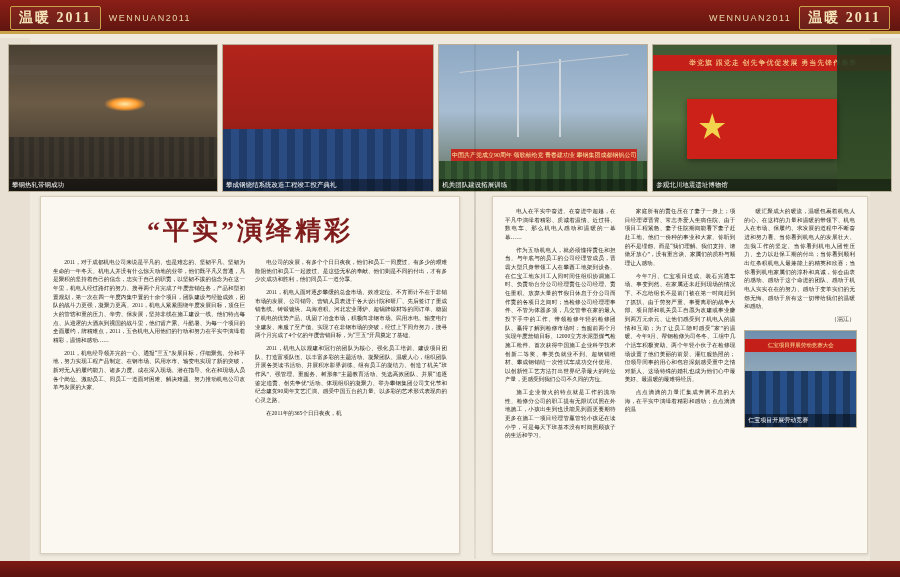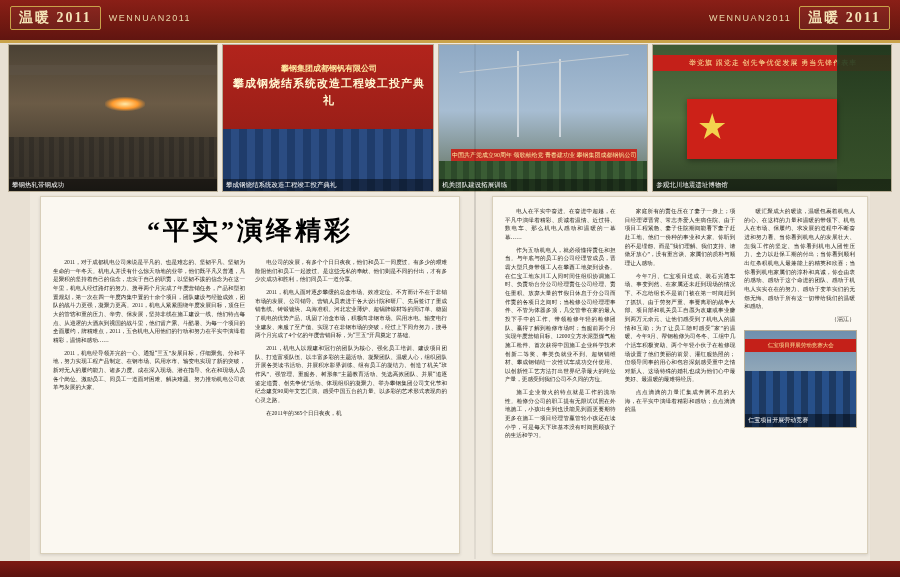--- a/index.html
+++ b/index.html
@@ -10,21 +10,21 @@
     overflow:hidden;
   }
   .page{
     position:relative;
     width:900px;height:577px;
     background:#efe9de;
     box-sizing:border-box;
   }
   
   .ribbon{
-    position:absolute;left:0;top:0;width:900px;height:43px;
+    position:absolute;left:0;top:0;width:900px;height:34px;
     background:linear-gradient(180deg,#8a1f17 0%,#761a12 45%,#5d1410 100%);
   }
   .ribbon:after{
     content:"";position:absolute;left:0;bottom:0;width:100%;height:3px;
     background:#c9a24a;
   }
   .ribbon-inner{
     position:absolute;left:0;top:0;width:900px;height:35px;
     display:flex;align-items:center;justify-content:space-between;
     padding:0 10px;box-sizing:border-box;
@@ -96,21 +96,21 @@
     box-shadow:0 1px 3px rgba(0,0,0,.12);
     padding:10px 12px 8px 12px;box-sizing:border-box;
   }
   .sheet2{
     position:absolute;left:492px;top:196px;width:376px;height:358px;
     background:#fbf8f1;border:1px solid #d8cfba;
     box-shadow:0 1px 3px rgba(0,0,0,.12);
     padding:10px 12px 8px 12px;box-sizing:border-box;
   }
   .headline{
-    text-align:center;font-size:26px;font-weight:bold;color:#000000;
+    text-align:center;font-size:26px;font-weight:bold;color:#7f1d1d;
     letter-spacing:3px;margin:6px 0 10px 0;
     font-family:"Liberation Serif",serif;
   }
   .cols{display:flex;gap:10px;}
   .col{
     flex:1;font-size:5.6px;line-height:1.55;color:#24211c;text-align:justify;
     font-family:"Liberation Serif",serif;
   }
   .col p{margin:0 0 4px 0;text-indent:2em;}
   .cols2{display:flex;gap:9px;}
@@ -172,24 +172,20 @@
   <div class="photos">
 
     <div class="ph ph1">
       <div class="beam"></div>
       <div class="crowd"></div>
       <div class="glow"></div>
       <div class="cap">攀钢热轧带钢成功</div>
     </div>
 
     <div class="ph ph2">
-      <div class="banner">
-        <div>攀钢集团成都钢钒有限公司</div>
-        <div class="big">攀成钢烧结系统改造工程竣工投产典礼</div>
-      </div>
       <div class="hats"></div>
       <div class="people"></div>
       <div class="cap">攀成钢烧结系统改造工程竣工投产典礼</div>
     </div>
 
     <div class="ph ph3">
       <div class="tower"></div>
       <div class="tower2"></div>
       <div class="wire"></div>
       <div class="red">

